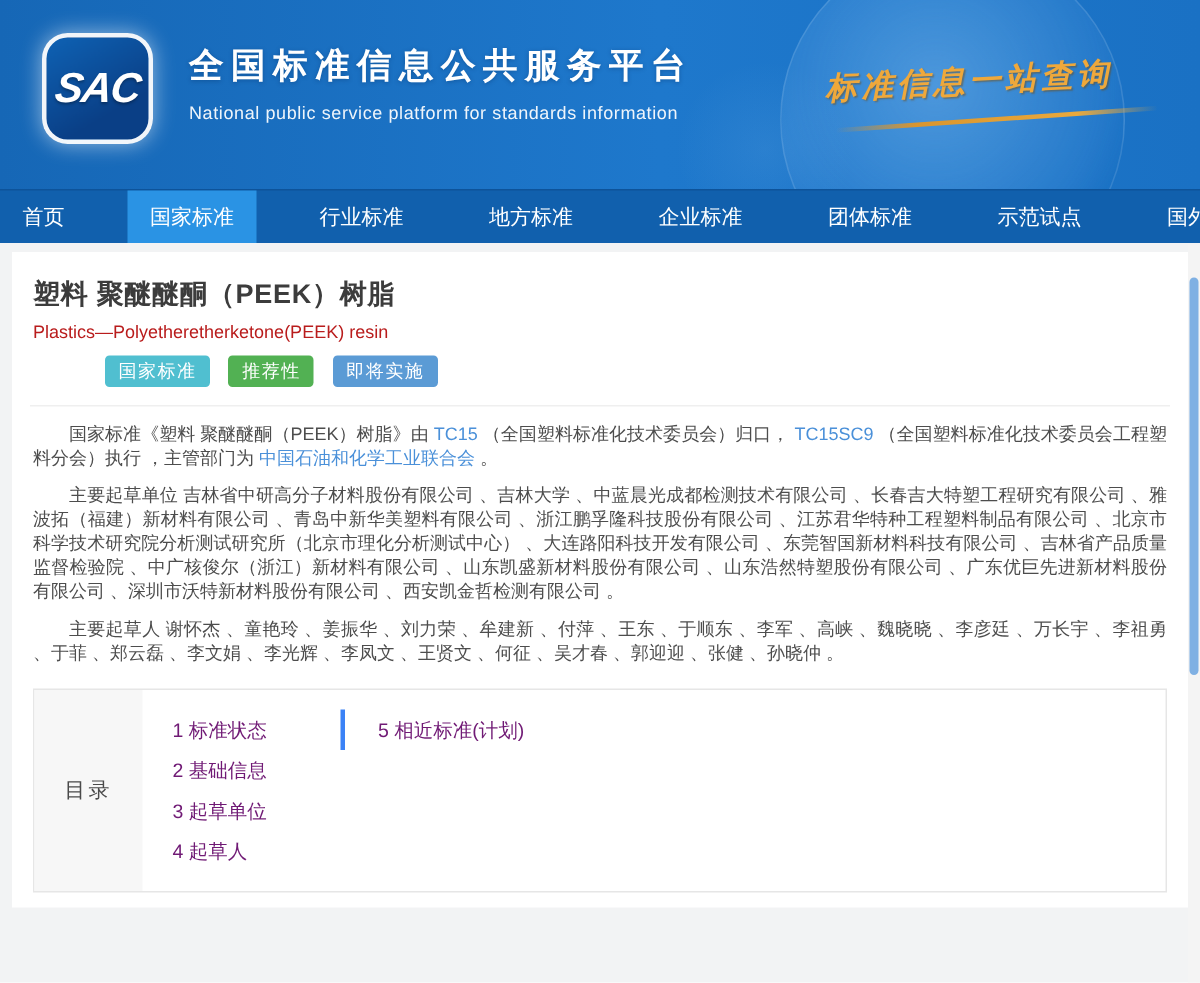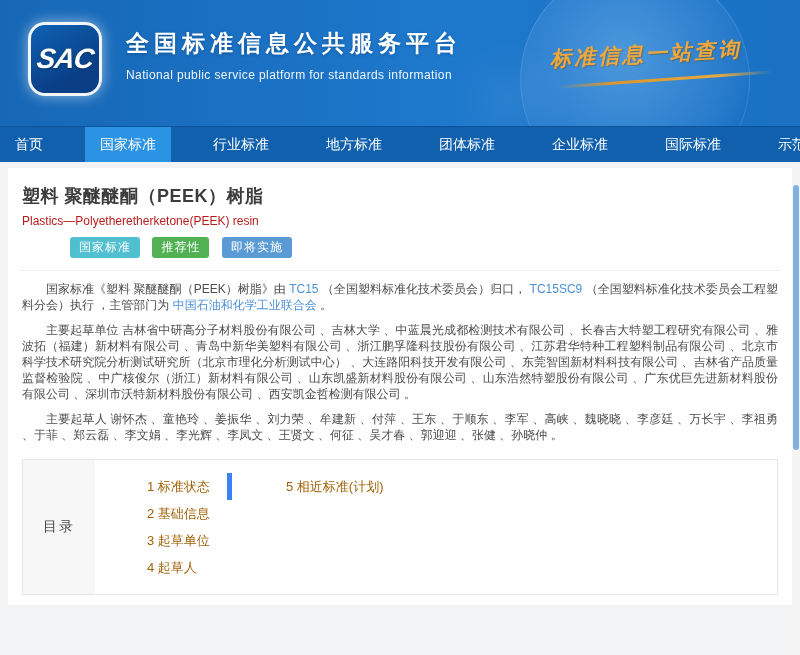--- a/index.html
+++ b/index.html
@@ -94,24 +94,24 @@
   
   .toc {
     margin-top:16px; border:1px solid #e6e6e6; display:flex; min-height:100px;
   }
   .toc-label {
     width:72px; background:#f7f7f7; display:flex; align-items:center; justify-content:center;
     font-size:14px; color:#4a4a4a; letter-spacing:2px;
   }
   .toc-body { display:flex; padding:13px 0; }
   .toc-col1 { width:132px; padding-left:20px; }
-  .toc-col2 { border-left:5px solid #3b82f6; padding-left:22px; height:fit-content; }
+  .toc-col2 { border-left:3px solid #3b82f6; padding-left:22px; height:fit-content; }
   .toc-link {
-    display:block; font-size:13px; color:#a16207; line-height:27px;
-    cursor:pointer; white-space:nowrap;margin-left:32px;
+    display:block; font-size:13px; color:#701a75; line-height:27px;
+    cursor:pointer; white-space:nowrap;
   }
 
   
   .scroll-track { position:absolute; right:0; top:163px; bottom:0; width:8px; background:#f4f4f4; }
   .scroll-thumb { position:absolute; right:1px; top:22px; width:6px; height:265px; background:#7fb0e3; border-radius:3px; }
 </style>
 </head>
 <body>
 
 <div class="header">
@@ -131,25 +131,24 @@
 <div class="nav">
 
     <div class="nav-item">首页</div>
 
     <div class="nav-item active">国家标准</div>
 
     <div class="nav-item">行业标准</div>
 
     <div class="nav-item">地方标准</div>
 
+    <div class="nav-item">企业标准</div>
+
     <div class="nav-item">团体标准</div>
 
-    <div class="nav-item">企业标准</div>
-
-    <div class="nav-item">国际标准</div>
 
     <div class="nav-item">示范试点</div>
 
     <div class="nav-item">国外标准</div>
 
     <div class="nav-item">技术委员会</div>
   </div>
 
 <div class="card card1">
   <div class="std-title">塑料 聚醚醚酮（PEEK）树脂</div>

